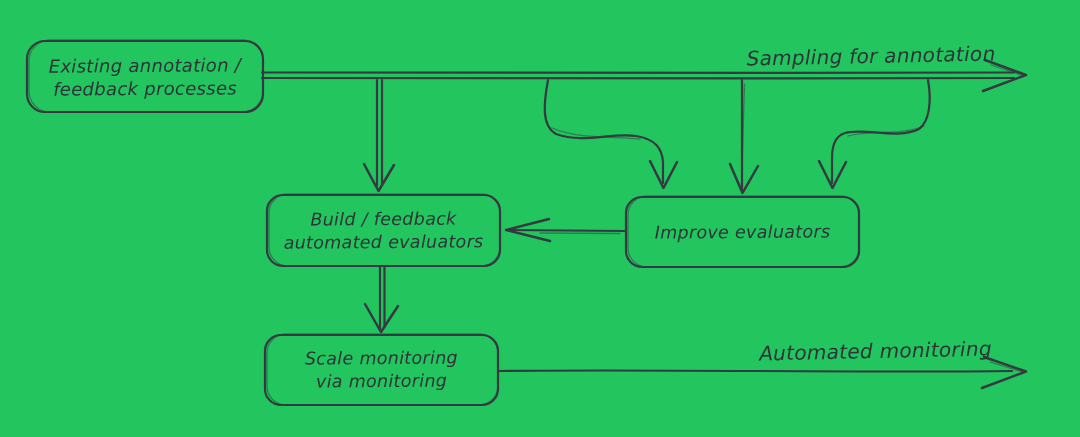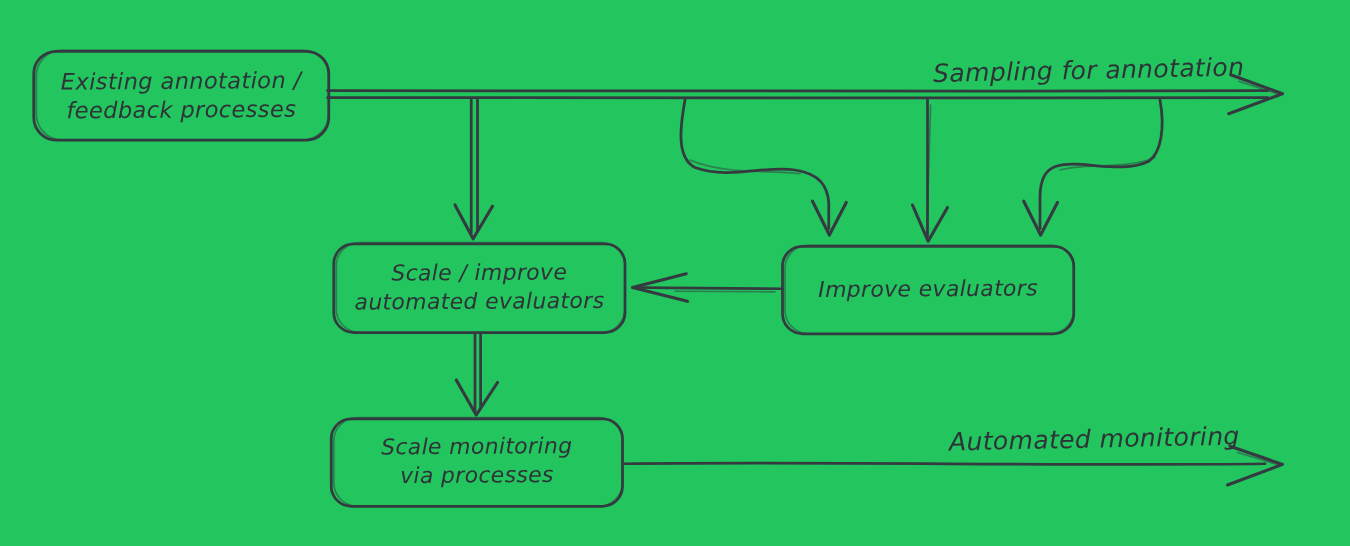--- a/index.html
+++ b/index.html
@@ -112,30 +112,30 @@
       <path class="sk thin" d="M990 362 L1023 372"></path>
     </g>
   </svg>
 
   <div class="box-label" style="left:27px;top:41px;width:236px;height:71px;font-size:18px;">
     <span>Existing annotation /</span>
     <span>feedback processes</span>
   </div>
 
   <div class="box-label" style="left:267px;top:195px;width:233px;height:71px;">
-    <span>Scale / improve</span>
+    <span>Build / feedback</span>
     <span>automated evaluators</span>
   </div>
 
   <div class="box-label" style="left:626px;top:197px;width:233px;height:70px;">
     <span>Improve evaluators</span>
   </div>
 
   <div class="box-label" style="left:265px;top:335px;width:233px;height:70px;">
     <span>Scale monitoring</span>
-    <span>via processes</span>
+    <span>via monitoring</span>
   </div>
 
   <div class="arrow-label" style="left:742px;top:44px;width:258px;">Sampling for annotation</div>
 
   <div class="arrow-label" style="left:753px;top:339px;width:245px;">Automated monitoring</div>
 
 </div>
 
 </body></html>

